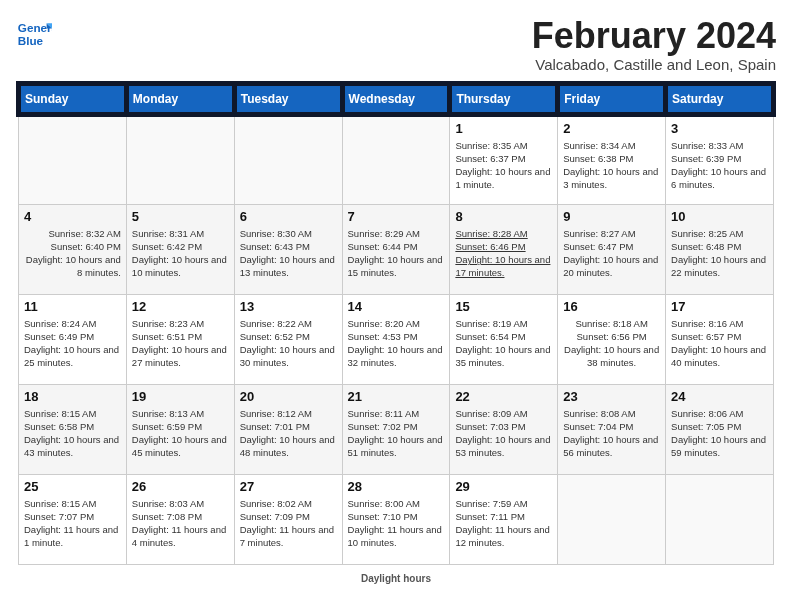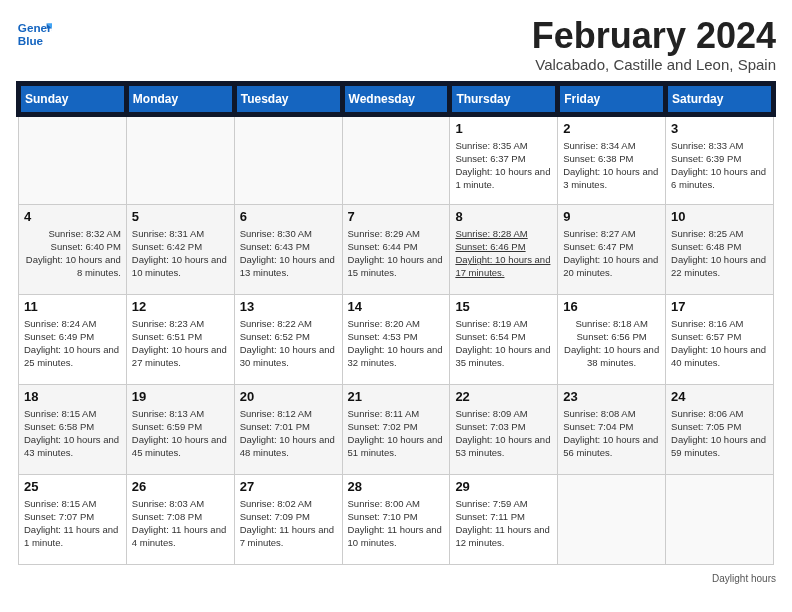--- a/index.html
+++ b/index.html
@@ -77,21 +77,22 @@
     tbody tr:nth-child(even) td {
       background: #f5f5f5;
     }
     .empty-cell {
       background: #f9f9f9 !important;
     }
     .footer {
       margin-top: 8px;
       font-size: 10px;
       color: #555;
-      text-align: right;
+      text-align: center;
+      font-weight: bold;
     }
   </style>
 </head>
 <body>
 
 <div class="header-area">
   <div class="logo">
     <svg class="logo-icon" viewBox="0 0 40 40">
       <text x="2" y="18" font-size="13" font-weight="bold" fill="#1565c0">General</text>
       <text x="2" y="32" font-size="13" font-weight="bold" fill="#1565c0">Blue</text>

